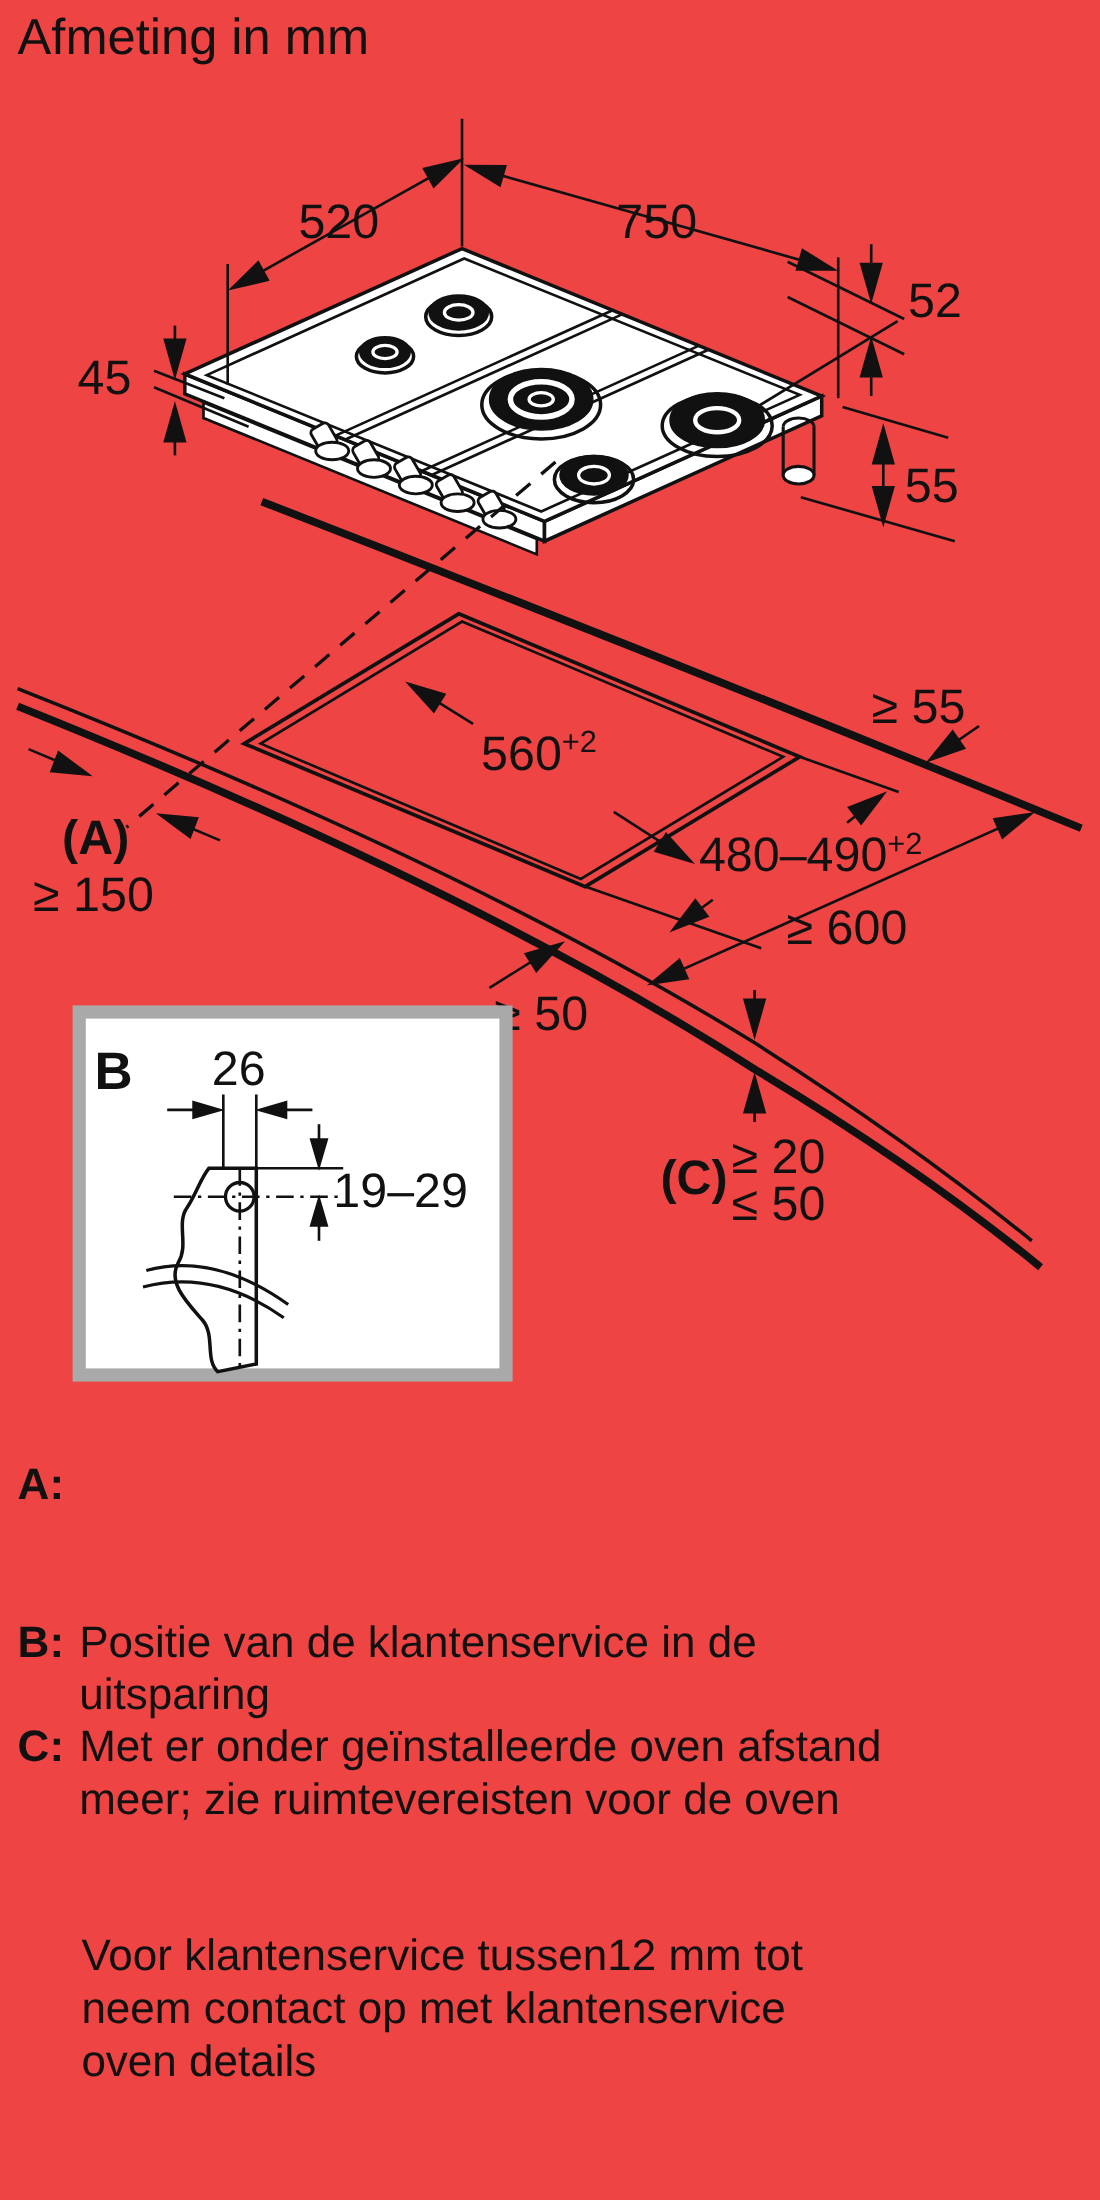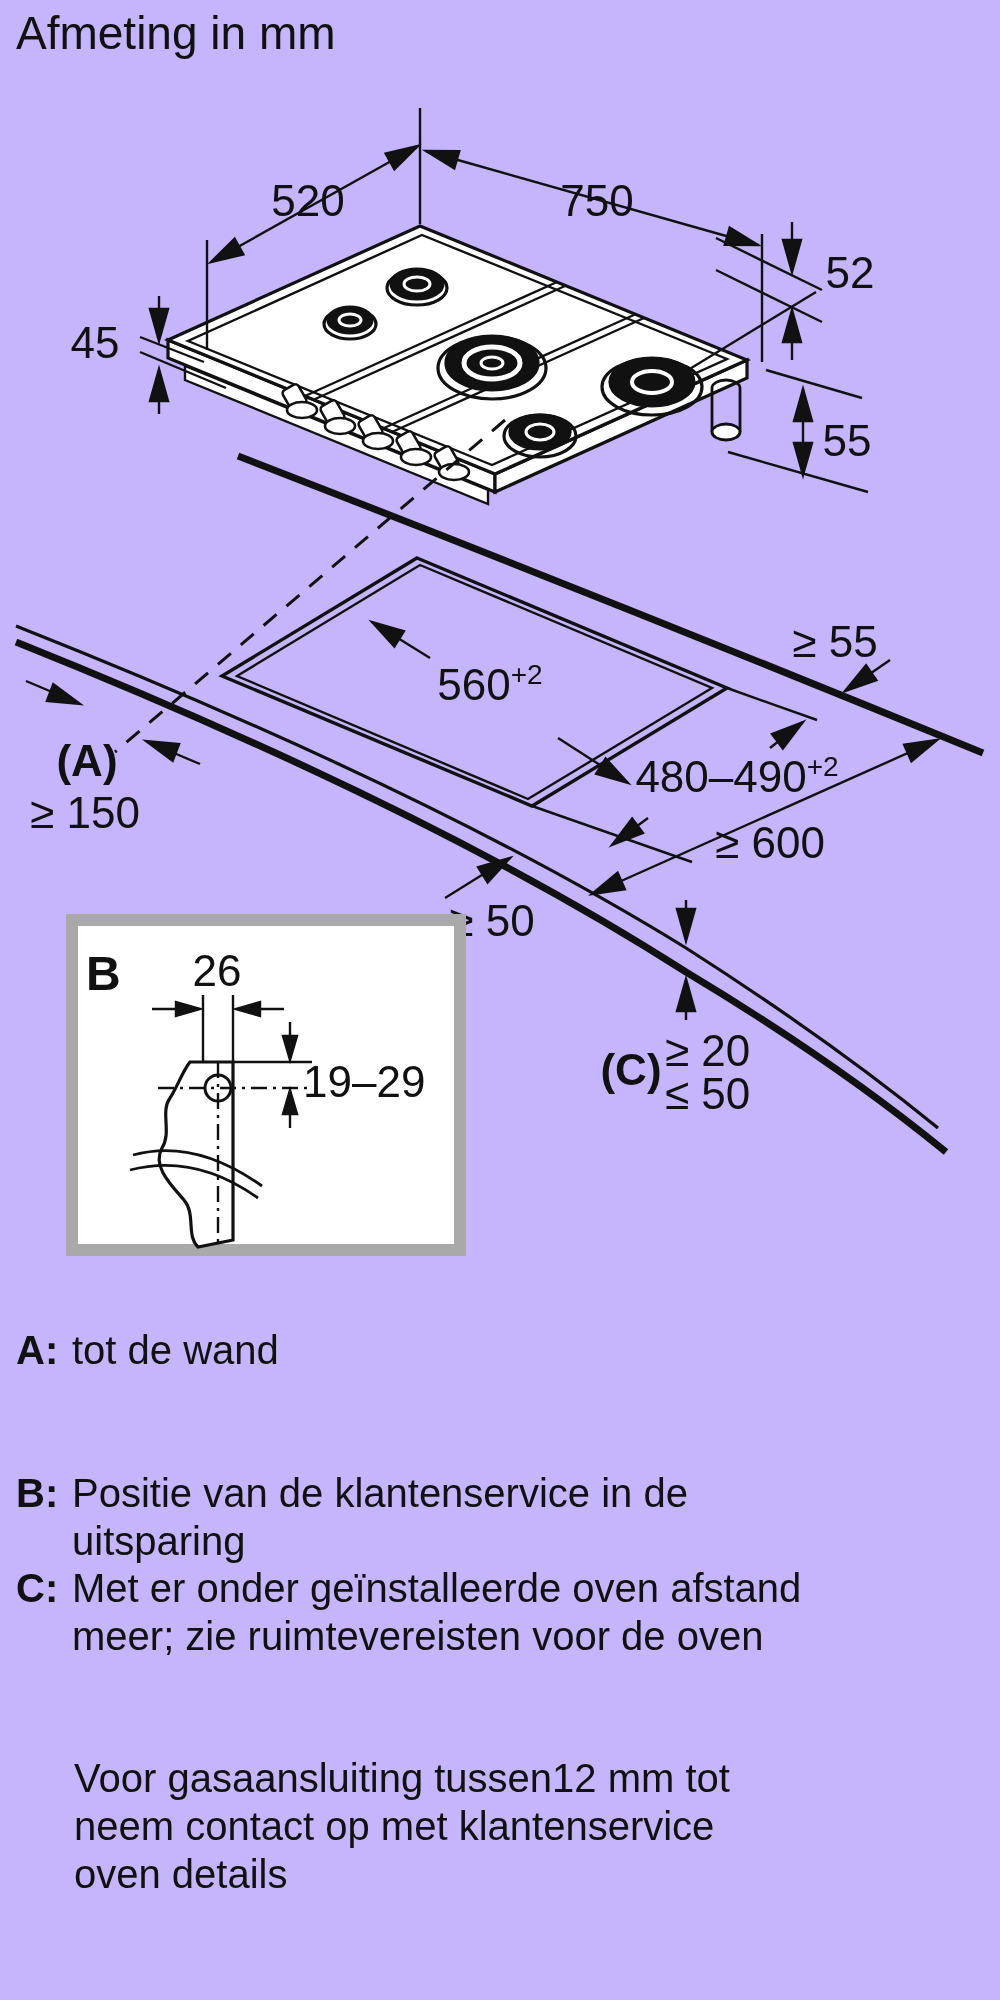--- a/index.html
+++ b/index.html
@@ -1,16 +1,16 @@
 <!DOCTYPE html>
 <html><head>
 <meta charset="utf-8">
 <style>
   html,body{margin:0;padding:0;background:#fff;}
-  .page{position:relative;width:1000px;height:2000px;background:#c4b5fd;
+  .page{position:relative;width:1000px;height:2000px;background:#ef4444;
         font-family:"Liberation Sans", sans-serif;color:#111;overflow:hidden;}
   .title{position:absolute;left:16px;top:6px;font-size:46px;font-weight:400;color:#111;}
   svg{position:absolute;left:0;top:0;}
   svg text{font-family:"Liberation Sans",sans-serif;fill:#111;}
   .dim{font-size:44px;}
   .dimb{font-size:44px;font-weight:700;}
   .bbig{font-size:48px;font-weight:700;}
   .legend-row{position:absolute;left:0;width:980px;font-size:40px;line-height:48px;}
   .legend-key{position:absolute;left:16px;top:0;font-weight:700;}
   .legend-text{position:absolute;left:72px;top:0;width:900px;}
@@ -231,37 +231,36 @@
       </g>
       <text class="bbig" x="86" y="990">B</text>
       <text class="dim" x="217" y="986" text-anchor="middle">26</text>
       <text class="dim" x="303" y="1097">19–29</text>
     </g>
   </svg>
 
   <div class="legend-row" style="top:1326px">
     <span class="legend-key">A:</span>
     <div class="legend-text">
-      <div>tot de wand</div>
     </div>
   </div>
   <div class="legend-row" style="top:1469px">
     <span class="legend-key">B:</span>
     <div class="legend-text">
       <div>Positie van de klantenservice in de</div>
       <div>uitsparing</div>
     </div>
   </div>
   <div class="legend-row" style="top:1564px">
     <span class="legend-key">C:</span>
     <div class="legend-text">
       <div>Met er onder geïnstalleerde oven afstand</div>
       <div>meer; zie ruimtevereisten voor de oven</div>
     </div>
   </div>
 
   <div class="note" style="top:1754px">
-    <div>Voor gasaansluiting tussen12 mm tot</div>
+    <div>Voor klantenservice tussen12 mm tot</div>
     <div>neem contact op met klantenservice</div>
     <div>oven details</div>
   </div>
 
 </div>
 
 </body></html>

